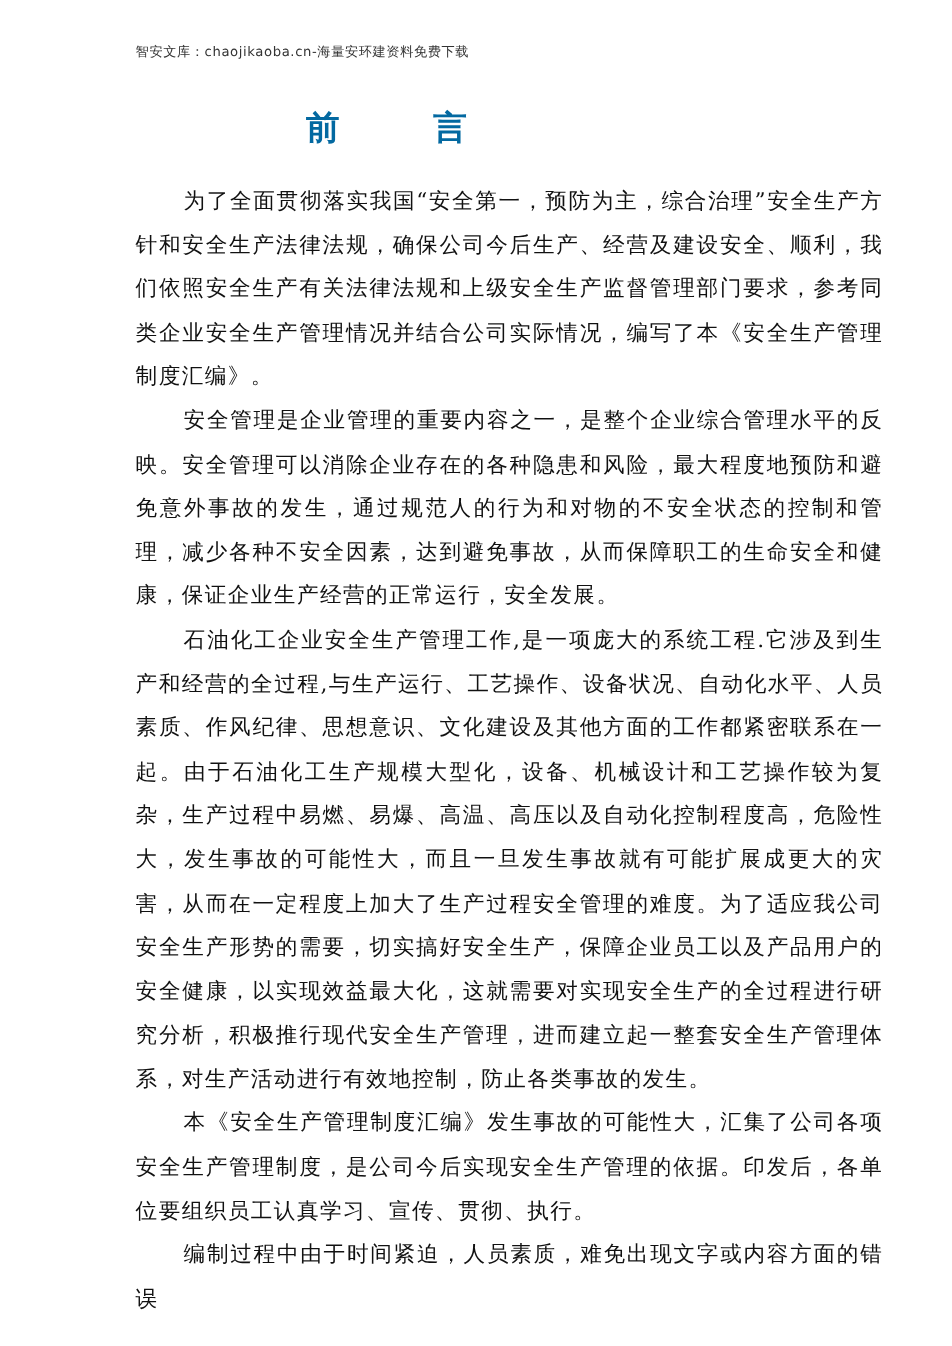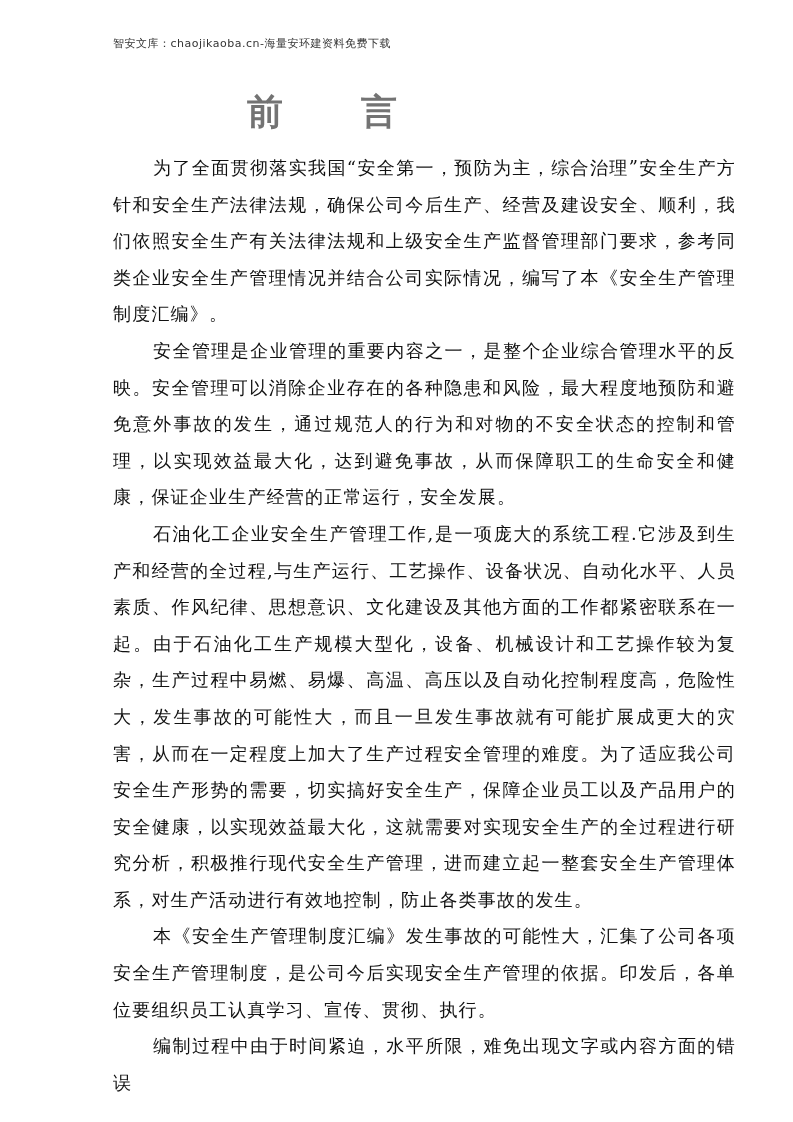--- a/index.html
+++ b/index.html
@@ -8,22 +8,22 @@
     font-family: "DejaVu Serif", "Liberation Serif", serif;
     color: #111;
   }
   .watermark {
     position: absolute; left: 113px; top: 36px;
     font-family: "DejaVu Sans", "Liberation Sans", sans-serif;
     font-size: 11px; color: #333; letter-spacing: 0.5px; text-align: right;
   }
   .title {
     position: absolute; left: 0; width: 644px; top: 88px;
-    text-align: center; font-size: 36px; font-weight: bold;
-    font-family: "DejaVu Sans", sans-serif; color: #737373;
+    text-align: center; font-size: 28px; font-weight: bold;
+    font-family: "DejaVu Sans", sans-serif; color: #0369a1;
   }
   .title span { display: inline-block; }
   .title .gap { width: 78px; }
   .content {
     position: absolute; left: 113px; top: 150px; width: 623px;
   }
   .content p {
     margin: 0; font-size: 18px; line-height: 36.6px;
     text-align: justify; text-align-last: left;
     letter-spacing: 1.2px;
@@ -34,17 +34,17 @@
 <body>
 
 <div class="watermark">智安文库：chaojikaoba.cn-海量安环建资料免费下载</div>
 
 <div class="title">
   <span>前</span><span class="gap"></span><span>言</span>
 </div>
 
 <div class="content">
   <p>为了全面贯彻落实我国“安全第一，预防为主，综合治理”安全生产方针和安全生产法律法规，确保公司今后生产、经营及建设安全、顺利，我们依照安全生产有关法律法规和上级安全生产监督管理部门要求，参考同类企业安全生产管理情况并结合公司实际情况，编写了本《安全生产管理制度汇编》。</p>
-  <p>安全管理是企业管理的重要内容之一，是整个企业综合管理水平的反映。安全管理可以消除企业存在的各种隐患和风险，最大程度地预防和避免意外事故的发生，通过规范人的行为和对物的不安全状态的控制和管理，以实现效益最大化，达到避免事故，从而保障职工的生命安全和健康，保证企业生产经营的正常运行，安全发展。</p>
+  <p>安全管理是企业管理的重要内容之一，是整个企业综合管理水平的反映。安全管理可以消除企业存在的各种隐患和风险，最大程度地预防和避免意外事故的发生，通过规范人的行为和对物的不安全状态的控制和管理，减少各种不安全因素，达到避免事故，从而保障职工的生命安全和健康，保证企业生产经营的正常运行，安全发展。</p>
   <p>石油化工企业安全生产管理工作,是一项庞大的系统工程.它涉及到生产和经营的全过程,与生产运行、工艺操作、设备状况、自动化水平、人员素质、作风纪律、思想意识、文化建设及其他方面的工作都紧密联系在一起。由于石油化工生产规模大型化，设备、机械设计和工艺操作较为复杂，生产过程中易燃、易爆、高温、高压以及自动化控制程度高，危险性大，发生事故的可能性大，而且一旦发生事故就有可能扩展成更大的灾害，从而在一定程度上加大了生产过程安全管理的难度。为了适应我公司安全生产形势的需要，切实搞好安全生产，保障企业员工以及产品用户的安全健康，以实现效益最大化，这就需要对实现安全生产的全过程进行研究分析，积极推行现代安全生产管理，进而建立起一整套安全生产管理体系，对生产活动进行有效地控制，防止各类事故的发生。</p>
   <p>本《安全生产管理制度汇编》发生事故的可能性大，汇集了公司各项安全生产管理制度，是公司今后实现安全生产管理的依据。印发后，各单位要组织员工认真学习、宣传、贯彻、执行。</p>
-  <p>编制过程中由于时间紧迫，水平所限，难免出现文字或内容方面的错误</p>
+  <p>编制过程中由于时间紧迫，人员素质，难免出现文字或内容方面的错误</p>
 </div>
 
 </body></html>

